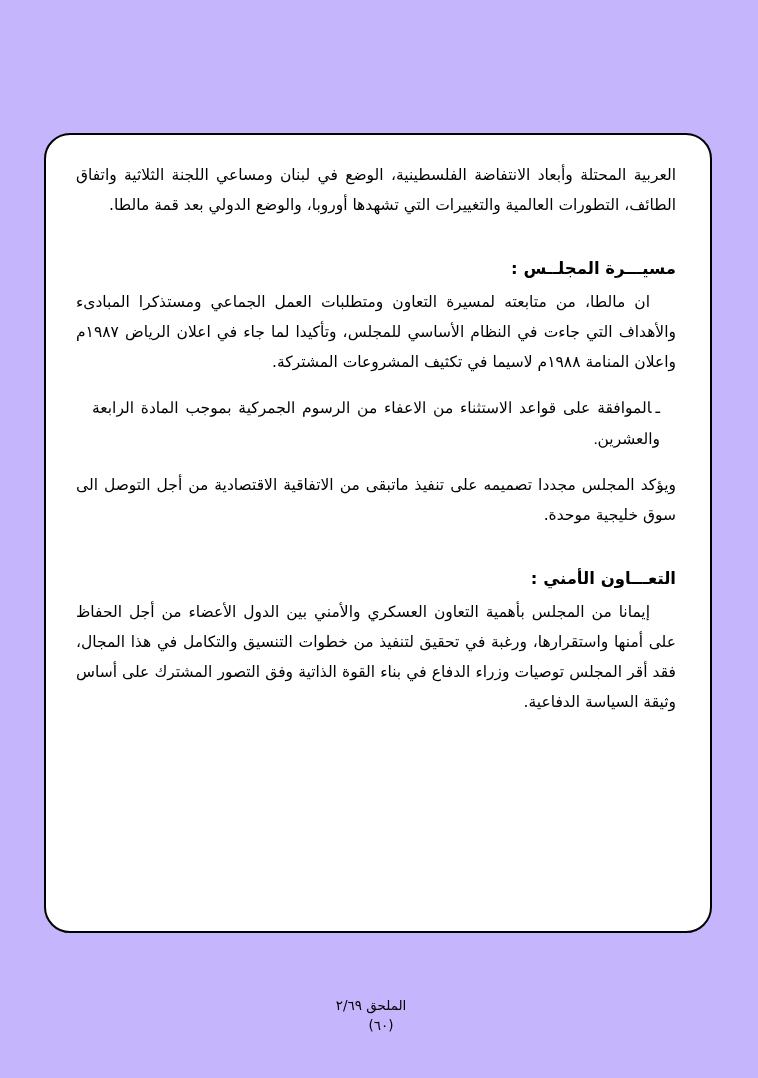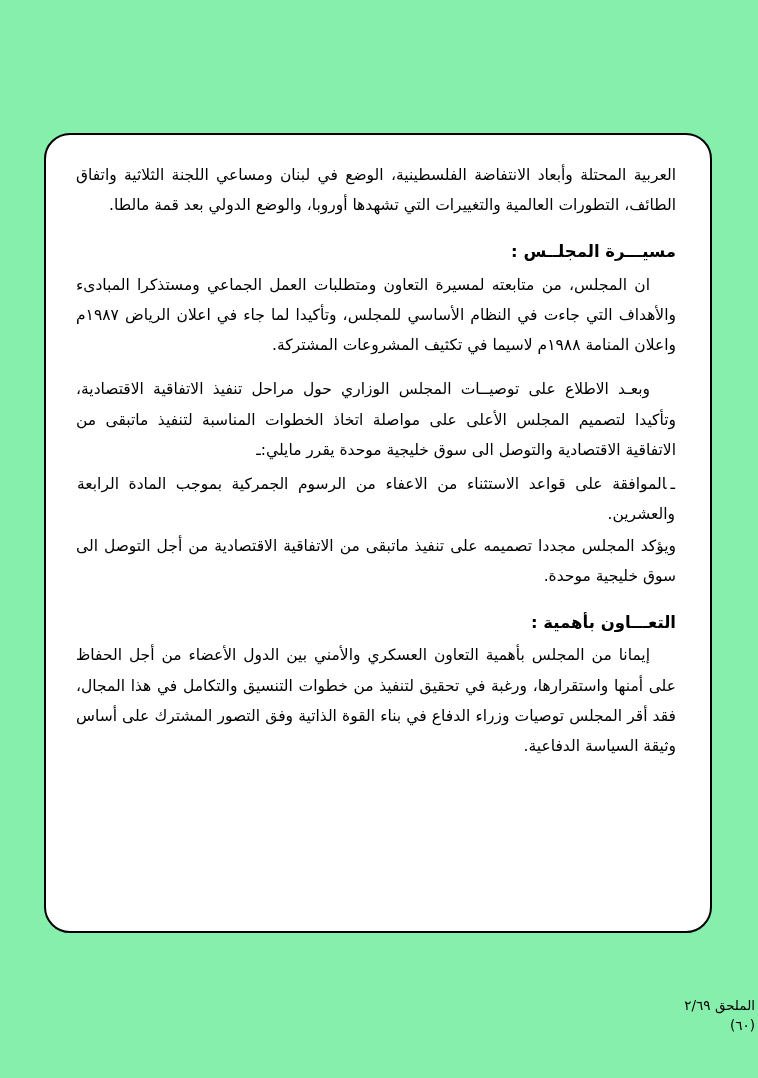--- a/index.html
+++ b/index.html
@@ -11,21 +11,21 @@
     width: 758px;
     height: 1078px;
     font-family: "DejaVu Sans", sans-serif;
     color: #000000;
     position: relative;
     overflow: hidden;
   }
   .page {
     position: absolute;
     inset: 0;
-    background: #86efac;
+    background: #c4b5fd;
   }
   .doc-frame {
     position: absolute;
     left: 44px;
     top: 133px;
     width: 668px;
     height: 800px;
     border: 2px solid #000000;
     border-radius: 26px;
     box-sizing: border-box;
@@ -52,49 +52,50 @@
     text-justify: inter-word;
     margin-bottom: 4px;
   }
   .para.indent {
     text-indent: 26px;
   }
   .heading {
     font-size: 16.5px;
     font-weight: bold;
     line-height: 1.9;
-    margin-top: 16px;
+    margin-top: 33px;
     margin-bottom: 2px;
     letter-spacing: 0.5px;
   }
   .block-gap {
     margin-top: 14px;
   }
   .list {
-    margin: 1px;
+    margin: 16px;
     padding: 0;
     list-style: none;
+    font-family: Liberation Serif, serif;
   }
   .list-item {
     font-size: 15.5px;
     line-height: 1.95;
     text-align: justify;
     margin-bottom: 1px;
     padding-right: 0;
   }
   .dash {
     display: inline;
     margin-left: 4px;
   }
   .footer {
     position: absolute;
     left: 0;
-    right: 3px;
+    right: 16px;
     top: 995px;
-    text-align: right;
+    text-align: center;
     direction: rtl;
   }
   .footer .annex {
     font-size: 13.5px;
     line-height: 1.5;
   }
   .footer .pagenum {
     font-size: 13.5px;
     line-height: 1.5;
     padding-left: 20px;
@@ -106,33 +107,32 @@
 <div class="page">
 
   <div class="doc-frame"></div>
 
   <div class="content">
 
     <p class="para">العربية المحتلة وأبعاد الانتفاضة الفلسطينية، الوضع في لبنان ومساعي اللجنة الثلاثية واتفاق الطائف، التطورات العالمية والتغييرات التي تشهدها أوروبا، والوضع الدولي بعد قمة مالطا.</p>
 
     <h2 class="heading">مسيـــرة المجلــس :</h2>
 
-    <p class="para indent">ان المجلس، من متابعته لمسيرة التعاون ومتطلبات العمل الجماعي ومستذكرا المبادىء والأهداف التي جاءت في النظام الأساسي للمجلس، وتأكيدا لما جاء في اعلان الرياض ١٩٨٧م واعلان المنامة ١٩٨٨م لاسيما في تكثيف المشروعات المشتركة.</p>
+    <p class="para indent">ان مالطا، من متابعته لمسيرة التعاون ومتطلبات العمل الجماعي ومستذكرا المبادىء والأهداف التي جاءت في النظام الأساسي للمجلس، وتأكيدا لما جاء في اعلان الرياض ١٩٨٧م واعلان المنامة ١٩٨٨م لاسيما في تكثيف المشروعات المشتركة.</p>
 
-    <p class="para indent block-gap">وبعـد الاطلاع على توصيــات المجلس الوزاري حول مراحل تنفيذ الاتفاقية الاقتصادية، وتأكيدا لتصميم المجلس الأعلى على مواصلة اتخاذ الخطوات المناسبة لتنفيذ ماتبقى من الاتفاقية الاقتصادية والتوصل الى سوق خليجية موحدة يقرر مايلي:ـ</p>
 
     <ul class="list">
       <li class="list-item">
         <span class="dash">ـ</span><span>الموافقة على قواعد الاستثناء من الاعفاء من الرسوم الجمركية بموجب المادة الرابعة والعشرين.</span>
       </li>
     </ul>
 
     <p class="para">ويؤكد المجلس مجددا تصميمه على تنفيذ ماتبقى من الاتفاقية الاقتصادية من أجل التوصل الى سوق خليجية موحدة.</p>
 
-    <h2 class="heading">التعـــاون بأهمية :</h2>
+    <h2 class="heading">التعـــاون الأمني :</h2>
 
     <p class="para indent">إيمانا من المجلس بأهمية التعاون العسكري والأمني بين الدول الأعضاء من أجل الحفاظ على أمنها واستقرارها، ورغبة في تحقيق لتنفيذ من خطوات التنسيق والتكامل في هذا المجال، فقد أقر المجلس توصيات وزراء الدفاع في بناء القوة الذاتية وفق التصور المشترك على أساس وثيقة السياسة الدفاعية.</p>
 
   </div>
 
   <div class="footer">
     <div class="annex">الملحق ٢/٦٩</div>
     <div class="pagenum">(٦٠)</div>
   </div>
 

